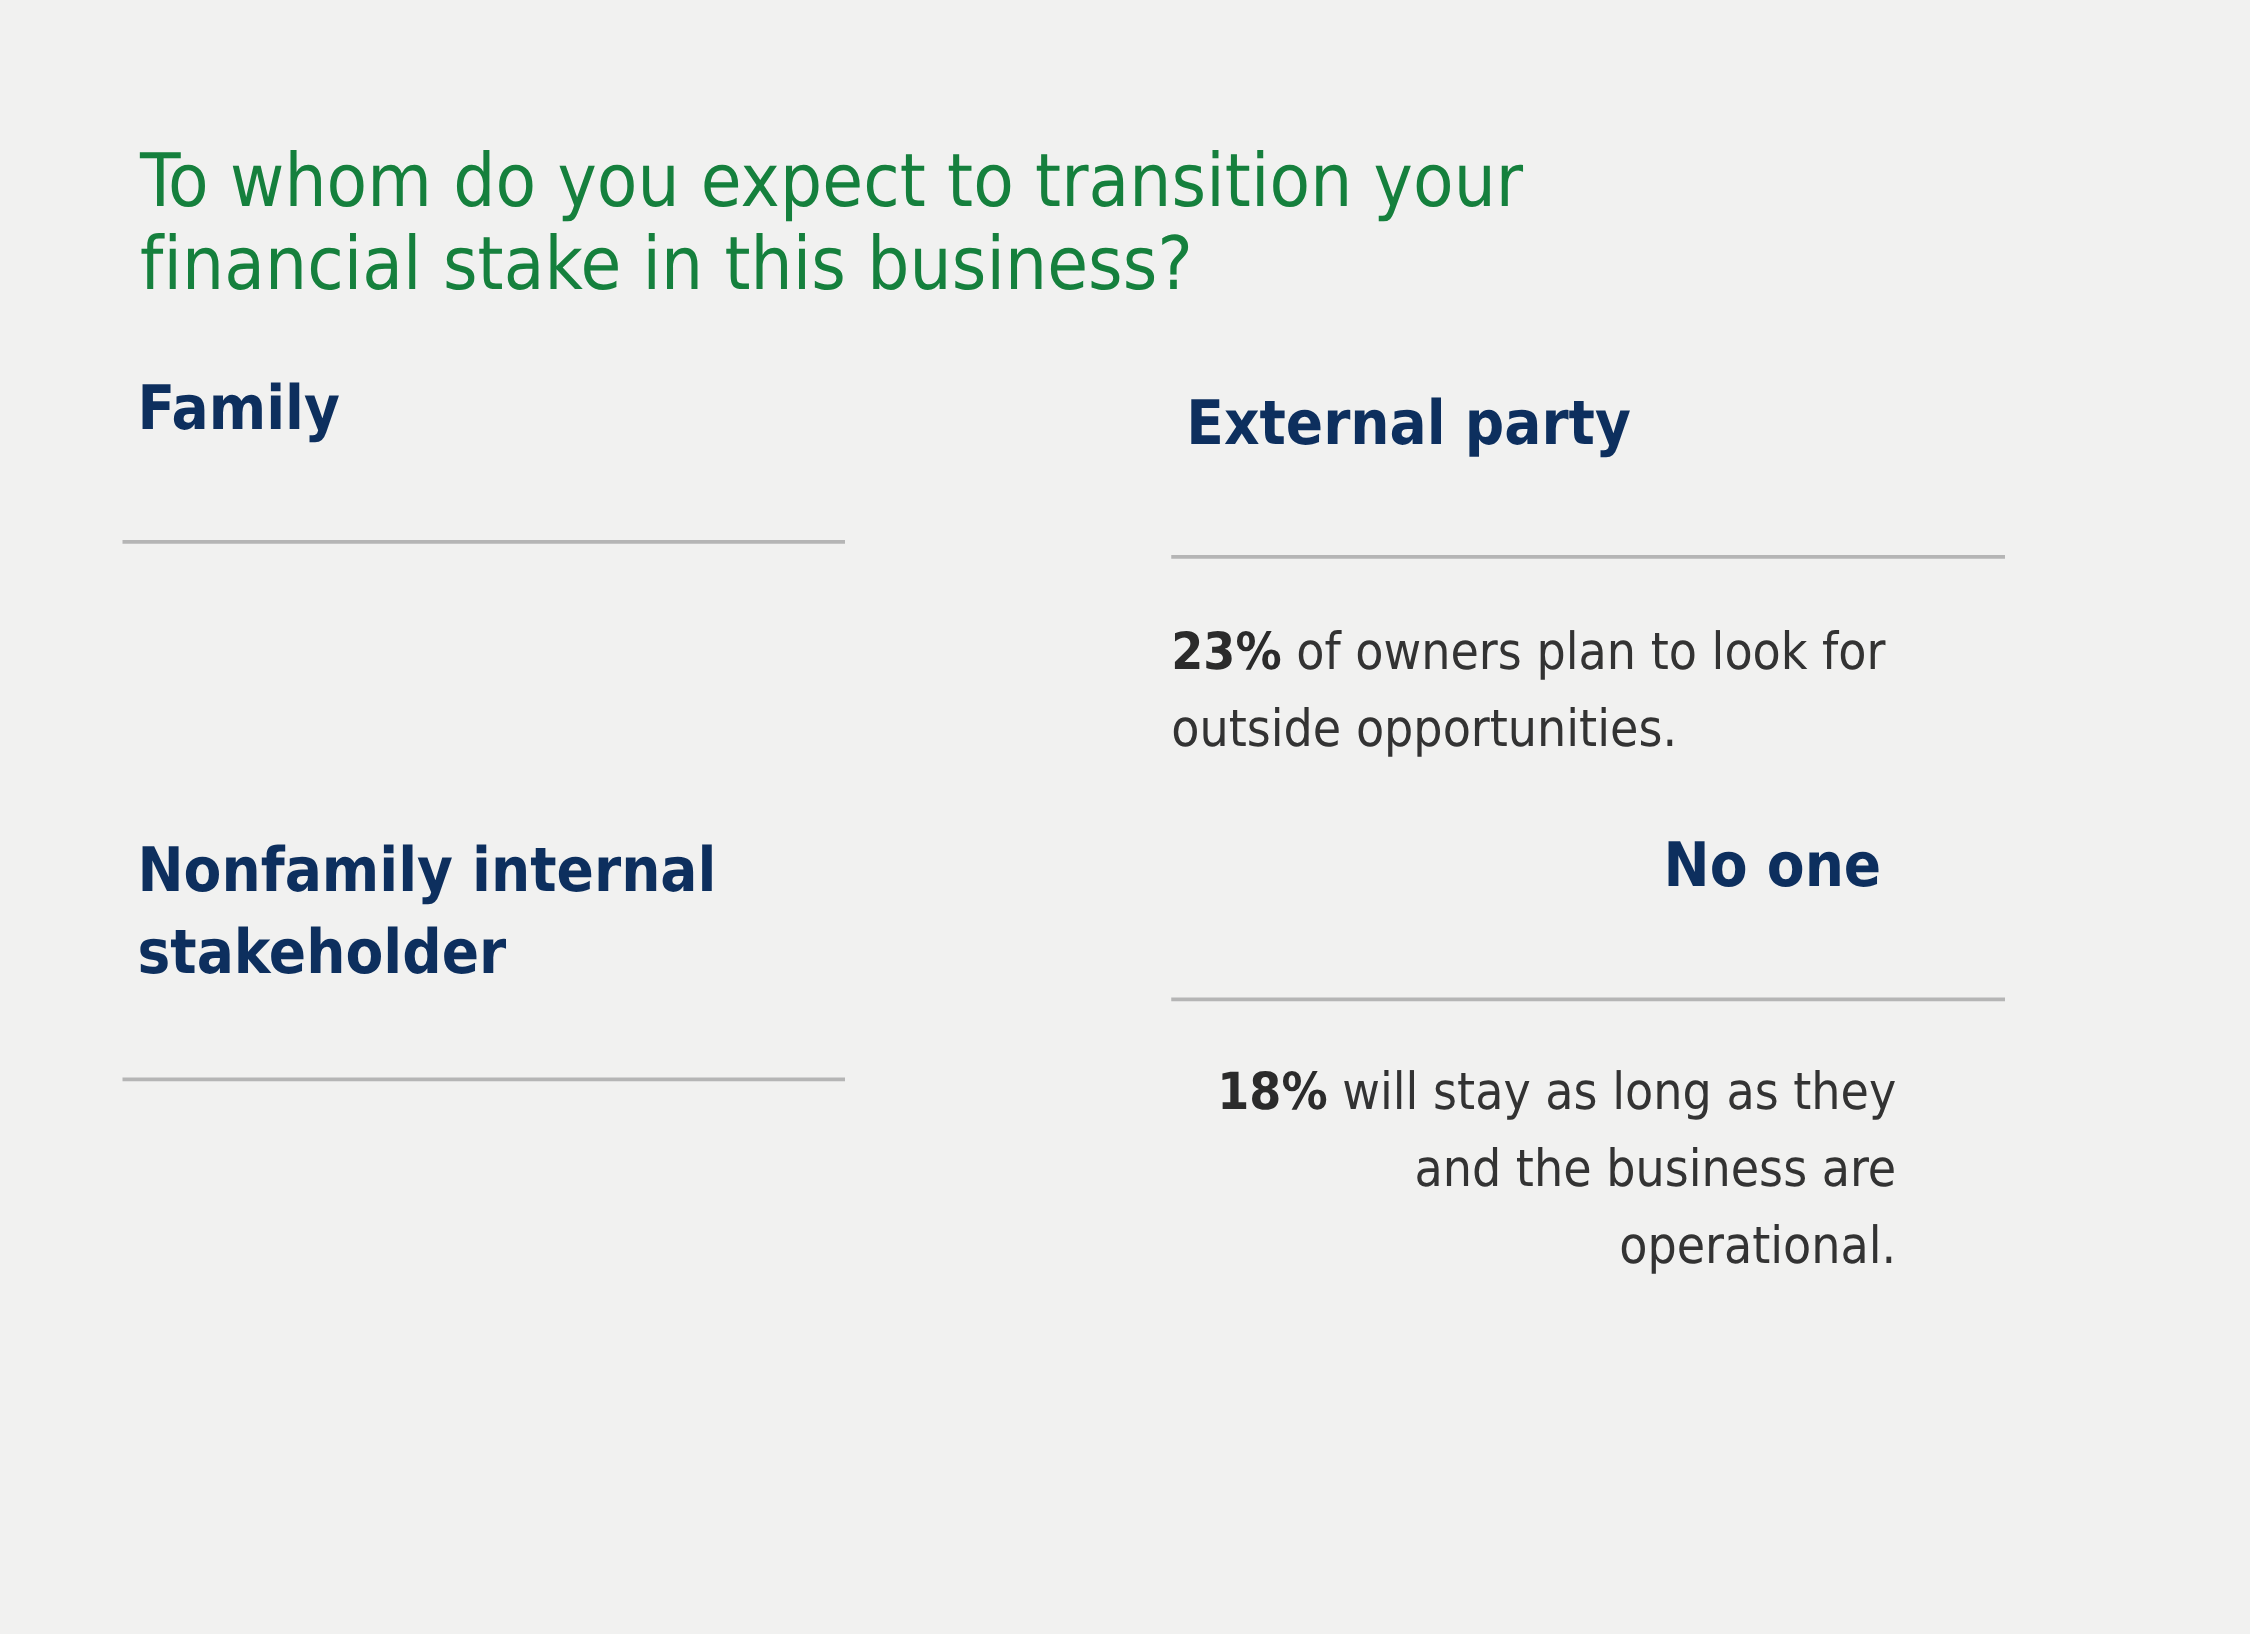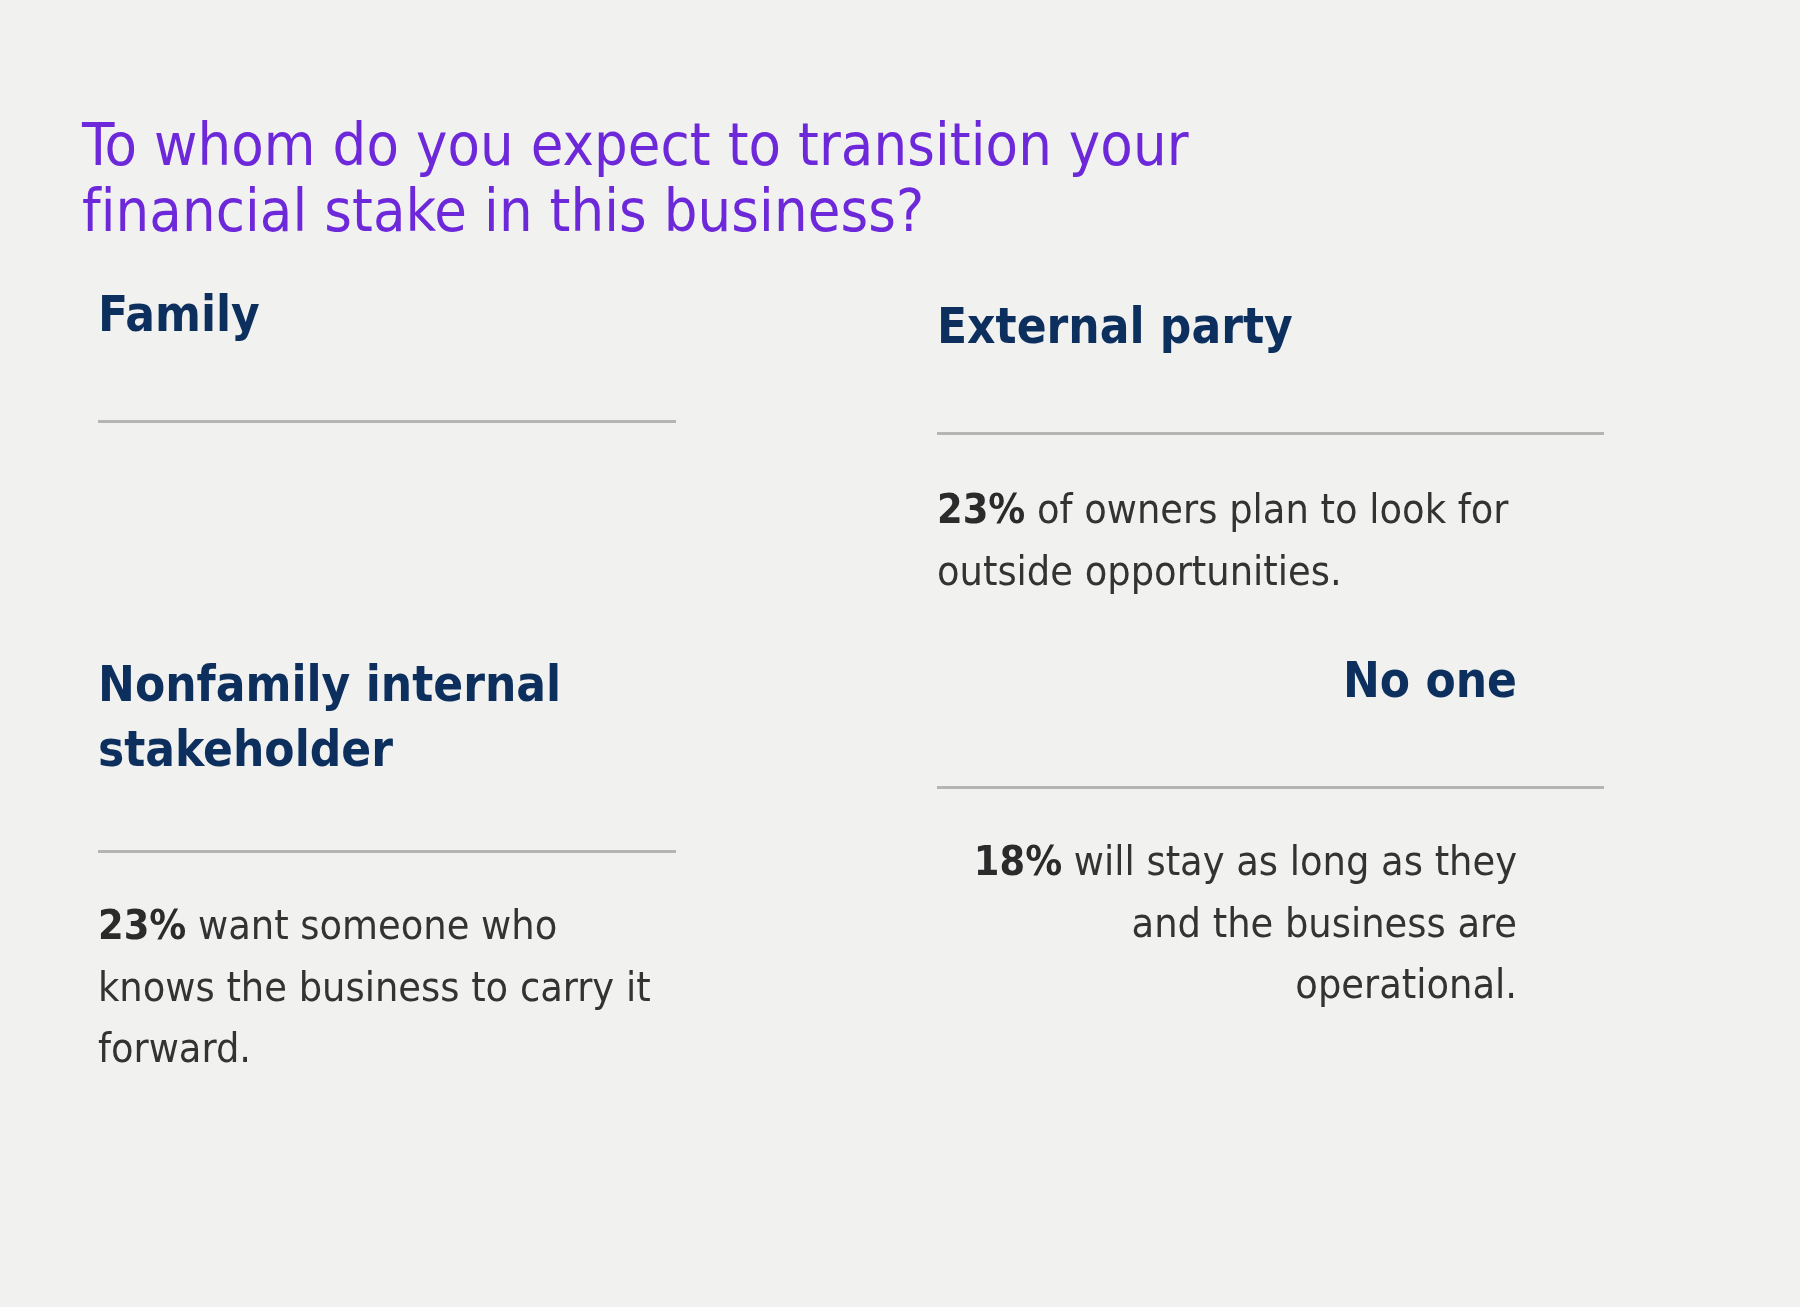--- a/index.html
+++ b/index.html
@@ -17,30 +17,30 @@
     position: relative;
     width: 1800px;
     height: 1307px;
     background: #f1f1f0;
     box-sizing: border-box;
   }
 
   
   .title {
     position: absolute;
-    left: 82px;
+    left: 112px;
     top: 72px;
     width: 1200px;
     font-family: "DejaVu Sans Condensed", "Liberation Sans Narrow", "Liberation Sans", sans-serif;
     font-stretch: condensed;
     font-weight: 300;
     font-size: 59px;
     line-height: 1.12;
     letter-spacing: 0.1px;
-    color: #6d28d9;
+    color: #15803d;
     white-space: pre-line;
   }
 
   
   .grid {
     position: absolute;
     left: 0;
     top: 282px;
     width: 1800px;
   }
@@ -56,21 +56,21 @@
     width: 580px;
   }
 
   .card-heading {
     font-family: "DejaVu Sans Condensed", "Liberation Sans Narrow", "Liberation Sans", sans-serif;
     font-stretch: condensed;
     font-weight: 700;
     font-size: 49px;
     line-height: 1.33;
     color: #0d2f5e;
-    margin: 0;
+    margin: 12px;
     white-space: pre-line;
   }
 
   .card-rule {
     height: 3px;
     background: #b5b5b5;
     border: 0;
     margin: 0;
   }
 
@@ -119,21 +119,20 @@
 
       <div class="card" id="card-family">
         <h2 class="card-heading">Family</h2>
         <div class="card-rule"></div>
       </div>
 
       <div class="card" id="card-nonfamily">
         <h2 class="card-heading">Nonfamily internal
 stakeholder</h2>
         <div class="card-rule"></div>
-        <p class="card-body"><span class="pct">23%</span><span> want someone who knows the business to carry it forward.</span></p>
       </div>
 
     </div>
 
     <div class="col col-right">
 
       <div class="card" id="card-external">
         <h2 class="card-heading">External party</h2>
         <div class="card-rule"></div>
         <p class="card-body"><span class="pct">23%</span><span> of owners plan to look for outside opportunities.</span></p>

